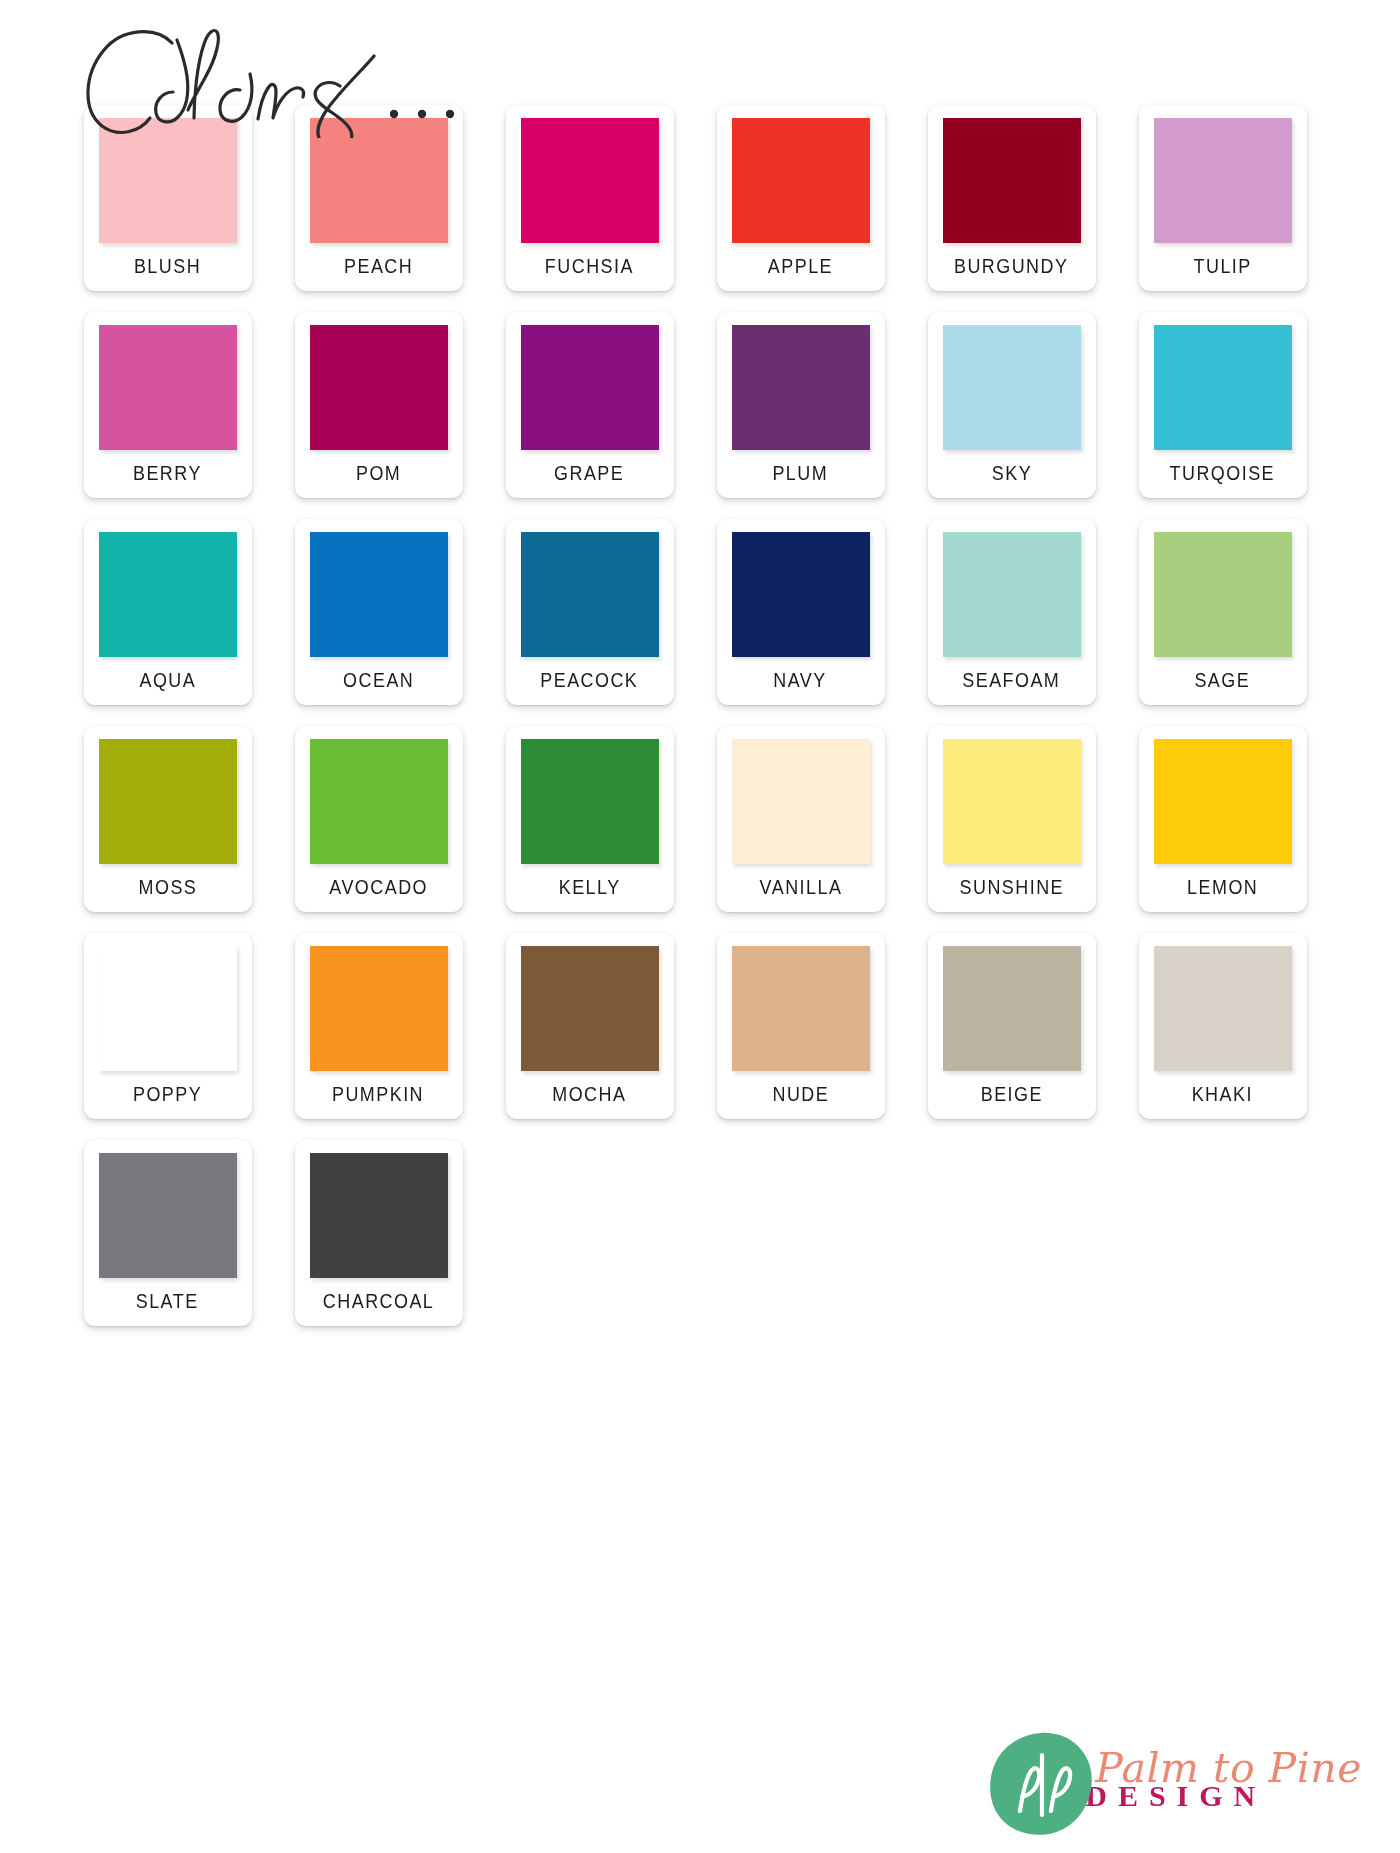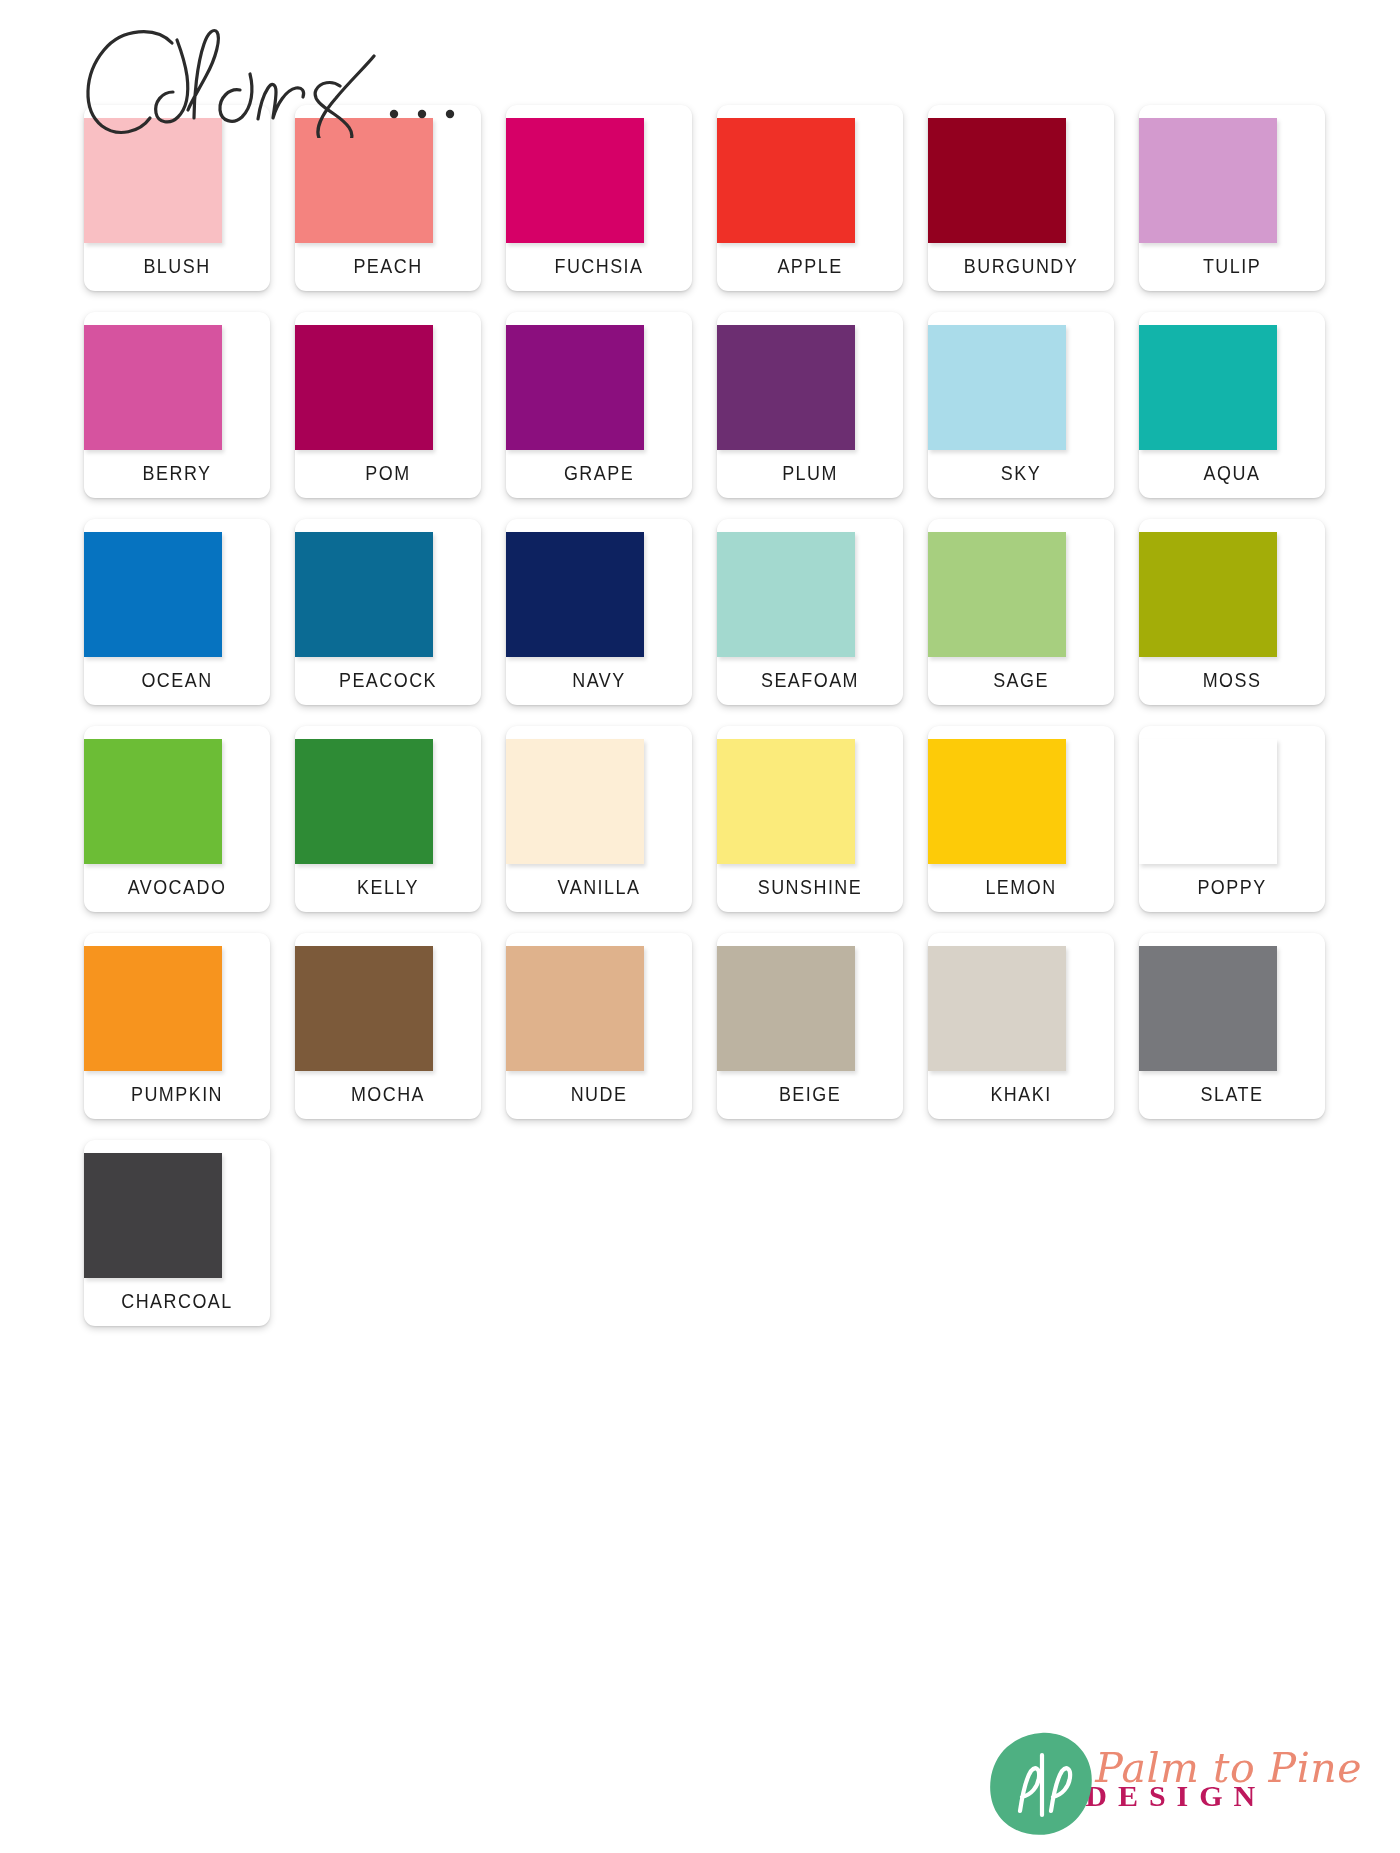--- a/index.html
+++ b/index.html
@@ -48,27 +48,28 @@
     width: 1400px;
     display: grid;
     grid-template-columns: repeat(6, 186px);
     column-gap: 25px;
     row-gap: 21px;
     justify-content: center;
     padding-left: 8px;
   }
 
   .swatch-card {
-    width: 186px;
+    width: 168px;
     height: 186px;
     background: #ffffff;
     border-radius: 11px;
     box-shadow: 0 3px 7px rgba(0,0,0,0.17), 0 1px 2px rgba(0,0,0,0.10);
     display: flex;
     flex-direction: column;
+    align-items: center;
     padding-top: 13px;
     position: relative;
   }
 
   .swatch-chip {
     width: 138px;
     height: 125px;
     position: relative;
     flex: 0 0 auto;
   }
@@ -201,20 +202,24 @@
       <div class="swatch-chip" style="background: rgb(139, 15, 126);"></div>
       <div class="swatch-label">GRAPE</div>
     </div>
     <div class="swatch-card">
       <div class="swatch-chip" style="background: rgb(108, 46, 113);"></div>
       <div class="swatch-label">PLUM</div>
     </div>
     <div class="swatch-card">
       <div class="swatch-chip" style="background: rgb(170, 220, 234);"></div>
       <div class="swatch-label">SKY</div>
+    </div>
+    <div class="swatch-card">
+      <div class="swatch-chip" style="background: rgb(53, 191, 212);"></div>
+      <div class="swatch-label">TURQOISE</div>
     </div>
     <div class="swatch-card">
       <div class="swatch-chip" style="background: rgb(18, 180, 170);"></div>
       <div class="swatch-label">AQUA</div>
     </div>
     <div class="swatch-card">
       <div class="swatch-chip" style="background: rgb(6, 115, 192);"></div>
       <div class="swatch-label">OCEAN</div>
     </div>
     <div class="swatch-card">

